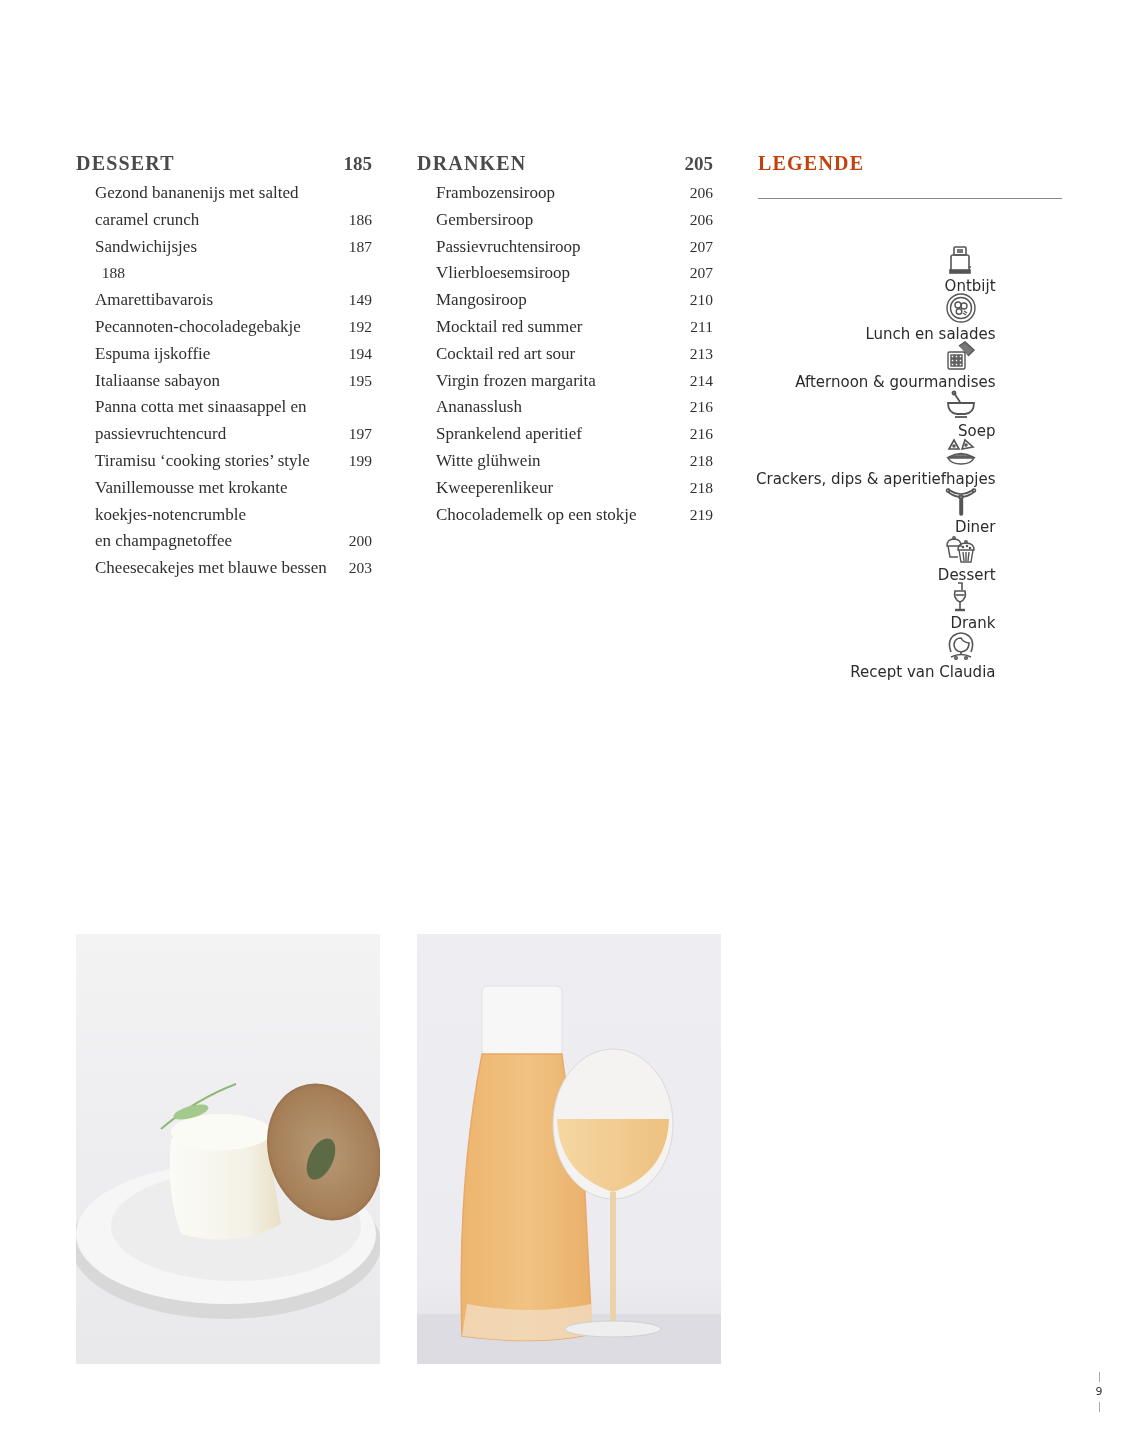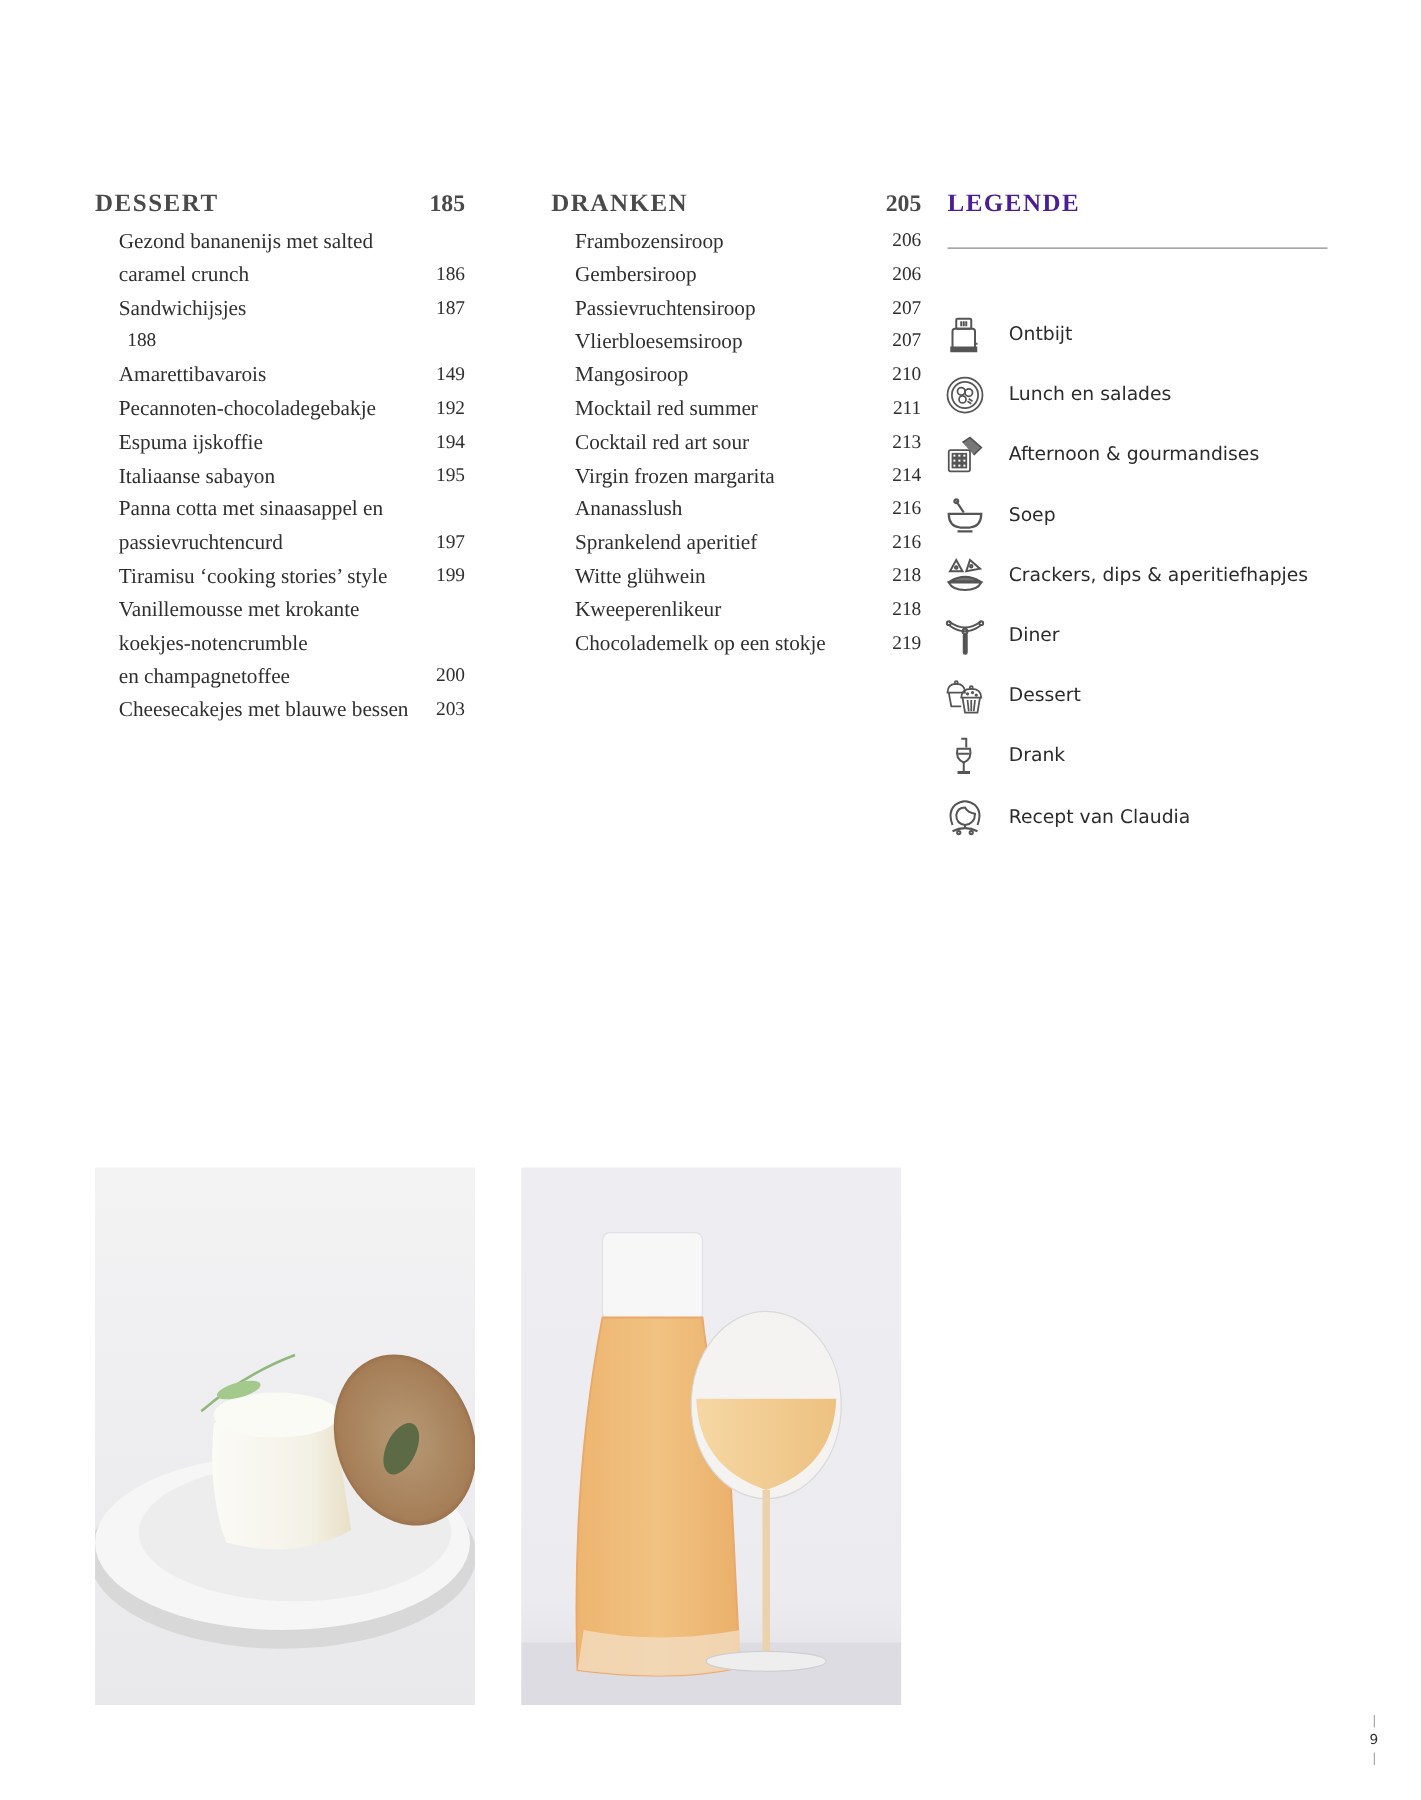--- a/index.html
+++ b/index.html
@@ -2,36 +2,36 @@
 <html><head>
   <meta charset="utf-8">
   <style>
     html, body { margin: 0; padding: 0; background: #ffffff; }
     body { width: 1137px; height: 1440px; position: relative; overflow: hidden; color: #2b2b2b; }
     .serif { font-family: "Liberation Serif", "DejaVu Serif", serif; }
     .sans { font-family: "DejaVu Sans", "Liberation Sans", sans-serif; }
 
     .col { position: absolute; top: 152px; }
     .col-dessert { left: 76px; width: 296px; }
-    .col-dranken { left: 441px; width: 296px; }
+    .col-dranken { left: 417px; width: 296px; }
     .col-legend { left: 758px; width: 304px; }
 
     .heading { display: flex; justify-content: space-between; align-items: baseline; height: 28px; }
     .heading-title { font-weight: bold; font-size: 20px; letter-spacing: 1.2px; color: #4a4a4a; }
     .heading-page { font-weight: bold; font-size: 19px; color: #4a4a4a; }
 
     .toc-list { list-style: none; margin: 0; padding: 0; }
     .toc-item { display: flex; justify-content: space-between; align-items: flex-end; margin-left: 19px; }
     .toc-title { font-size: 17px; line-height: 26.8px; color: #2f2f2f; white-space: pre-line; max-width: 262px; }
     .toc-page { font-size: 15.5px; line-height: 26.8px; color: #2f2f2f; text-align: right; min-width: 30px; }
 
-    .legend-title { font-weight: bold; font-size: 20px; letter-spacing: 1.2px; color: #4c1d95; height: 28px; }
+    .legend-title { font-weight: bold; font-size: 20px; letter-spacing: 1.2px; color: #c2410c; height: 28px; }
     .legend-rule { position: absolute; top: 46px; left: 0; width: 304px; height: 1px; background: #8a8a8a; }
     .legend-list { list-style: none; margin: 0; padding: 0; position: absolute; top: 92px; left: -2px; }
-    .legend-item { display: flex; align-items: center; height: 48.2px; }
+    .legend-item { display: flex; align-items: flex-end; height: 48.2px; flex-direction: column; }
     .legend-icon { width: 34px; height: 34px; margin-right: 17px; display: flex; align-items: center; justify-content: flex-start; }
     .legend-icon svg { width: 32px; height: 32px; }
     .legend-label { font-size: 15px; color: #2b2b2b; line-height: 20px; padding-bottom: 2px; }
 
     .photo { position: absolute; top: 934px; width: 304px; height: 430px; overflow: hidden; }
     .photo-dessert { left: 76px; background: linear-gradient(180deg, #f3f3f4 0%, #eeeef0 45%, #e9e9eb 100%); }
     .photo-drink { left: 417px; background: linear-gradient(180deg, #eeeef2 0%, #ececf0 80%, #e0e0e4 100%); }
 
     .page-number-wrap { position: absolute; left: 1092px; top: 1372px; width: 14px; text-align: center; }
     .pn-tick { width: 1px; height: 10px; background: #aaaaaa; margin: 0 auto; }

